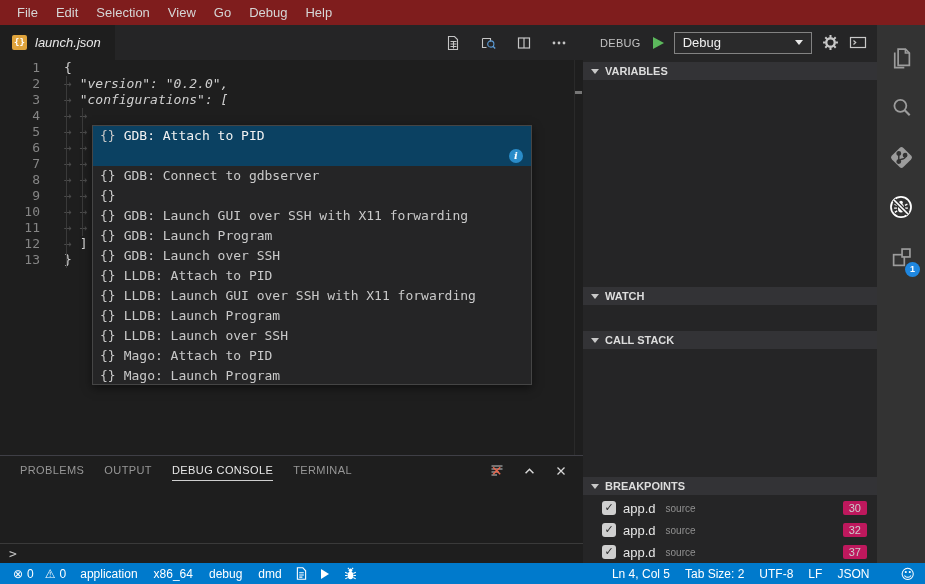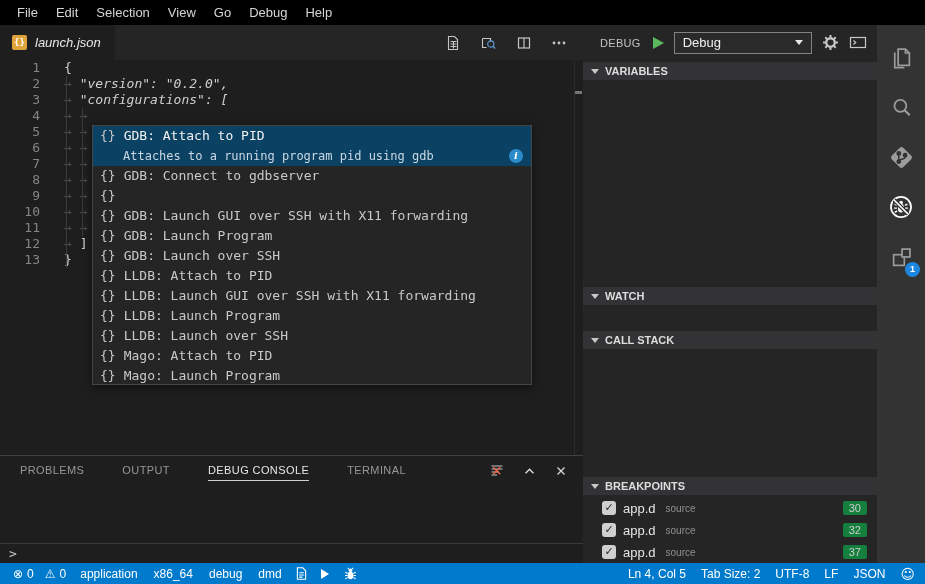--- a/index.html
+++ b/index.html
@@ -5,21 +5,21 @@
   * { box-sizing: border-box; margin: 0; padding: 0; }
   html,body { background:#1e1e1e; }
   .window {
     position: relative; width: 925px; height: 584px;
     background:#1e1e1e; overflow: hidden;
     font-family: "Liberation Sans","DejaVu Sans",sans-serif;
     color:#cccccc; -webkit-font-smoothing: antialiased;
   }
   
   .menubar { position:absolute; top:0; left:0; right:0; height:25px;
-    background:#000000; display:flex; align-items:center; padding-left:8px; }
+    background:#7f1d1d; display:flex; align-items:center; padding-left:8px; }
   .menu-item { padding:0 9px; font-size:13px; color:#d6d6d6; cursor:default; }
   
   .main { position:absolute; top:25px; left:0; right:0; bottom:21px; display:flex; }
   .editor-col { width:583px; display:flex; flex-direction:column; position:relative; }
   
   .tabbar { height:35px; background:#252526; display:flex; flex-shrink:0; }
   .tab { background:#1e1e1e; display:flex; align-items:center; padding:0 14px 0 12px; gap:8px; }
   .json-icon { width:15px; height:15px; border-radius:2px; background:#dfa33c;
     color:#fff; font:bold 9px/15px "DejaVu Sans Mono",monospace; text-align:center; }
   .tab-title { font-size:13px; font-style:italic; color:#e9e9e9; }
@@ -84,36 +84,36 @@
   .sec-variables-body { height:207px; }
   .sec-watch-body { height:26px; }
   .sec-callstack-body { height:128px; }
   .sec-first { margin-top:2px; }
   .bp-body { flex:1; padding-top:2px; overflow:hidden; }
   .bp-row { height:22px; display:flex; align-items:center; padding:0 10px 0 19px; gap:7px; }
   .bp-check { width:14px; height:14px; background:#cfcfcf; border-radius:3px; color:#2b2b2b;
     font:bold 11px/14px "DejaVu Sans",sans-serif; text-align:center; flex-shrink:0; }
   .bp-file { font-size:13px; color:#e6e6e6; }
   .bp-kind { font-size:10px; color:#909090; margin-left:3px; }
-  .bp-line { margin-left:auto; background:#15803d; color:#cccccc; font-size:11px;
+  .bp-line { margin-left:auto; background:#be185d; color:#cccccc; font-size:11px;
     padding:1px 6px; border-radius:2px; }
   
   .activitybar { width:48px; background:#333333; display:flex; flex-direction:column;
     align-items:center; padding-top:7px; flex-shrink:0; }
   .ab-item { height:50px; width:48px; display:flex; align-items:center; justify-content:center;
     color:#9c9c9c; position:relative; }
   .ab-item.active { color:#ffffff; }
   .ab-badge { position:absolute; right:5px; bottom:5px; width:15px; height:15px; border-radius:50%;
     background:#1f87e0; color:#fff; font:bold 9px/15px "Liberation Sans",sans-serif; text-align:center; }
   
   .statusbar { position:absolute; bottom:0; left:0; right:0; height:21px; background:#007acc;
     display:flex; align-items:center; color:#ffffff; font-size:12px; padding:0 10px 0 13px; }
   .sb-group { display:flex; align-items:center; gap:14px; }
   .sb-item { display:flex; align-items:center; gap:4px; white-space:nowrap; }
-  .sb-right { margin-left:auto; display:flex; align-items:center; gap:15px; }
+  .sb-right { margin-left:auto; display:flex; align-items:center; gap:31px; }
   .sb-glyph { font-family:"DejaVu Sans",sans-serif; }
   .sb-play { width:0; height:0; border-left:8px solid #fff;
     border-top:5px solid transparent; border-bottom:5px solid transparent; }
 </style>
 </head>
 <body>
 
 <div class="window">
 
   <div class="menubar">
@@ -226,21 +226,20 @@
         <div class="ruler-line"></div>
         <div class="ruler-mark"></div>
 
         <div class="suggest">
           <div class="sel">
             <div class="srow1">
               <span class="sprefix">{}</span>
               <span class="slabel">GDB: Attach to PID</span>
             </div>
             <div class="srow2">
-              <span class="sdetail">Attaches to a running program pid using gdb</span>
               <span class="info-icon">i</span>
             </div>
           </div>
           <div id="suggest-items">
               <div class="sitem">
                 <span class="sprefix">{}</span>
                 <span>GDB: Connect to gdbserver</span>
               </div>
               <div class="sitem">
                 <span class="sprefix">{}</span>
@@ -281,21 +280,21 @@
                 <span class="sprefix">{}</span>
                 <span>Mago: Launch Program</span>
               </div>
             </div>
         </div>
 
       </div>
 
       <div class="panel">
         <div class="panel-tabs">
-          <div id="panel-tabs-c" style="display:flex;gap:38px;align-items:center">
+          <div id="panel-tabs-c" style="display:flex;gap:20px;align-items:center">
               <div class="ptab">PROBLEMS</div>
               <div class="ptab">OUTPUT</div>
               <div class="ptab active">DEBUG CONSOLE</div>
               <div class="ptab">TERMINAL</div>
             </div>
           <div class="panel-actions">
             <span>
               <svg width="16" height="16" viewBox="0 0 16 16" fill="none">
                 <g stroke="#c5c5c5" stroke-width="1.2">
                   <path d="M2.5 3h11M2.5 6h11M2.5 9h7.5M2.5 12h5.5"></path>

